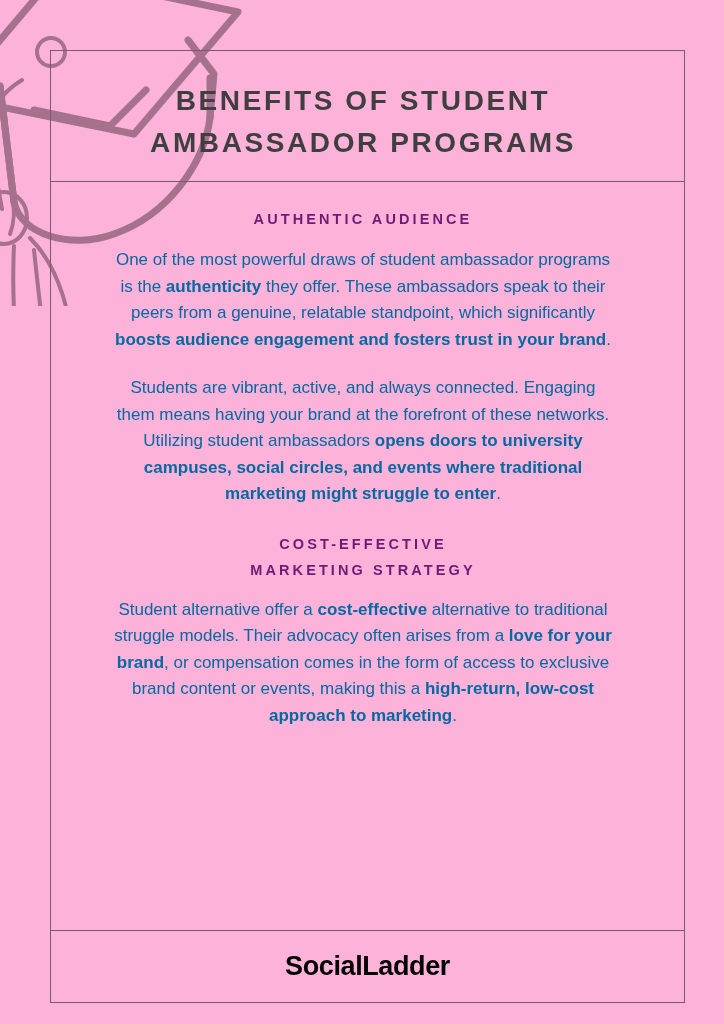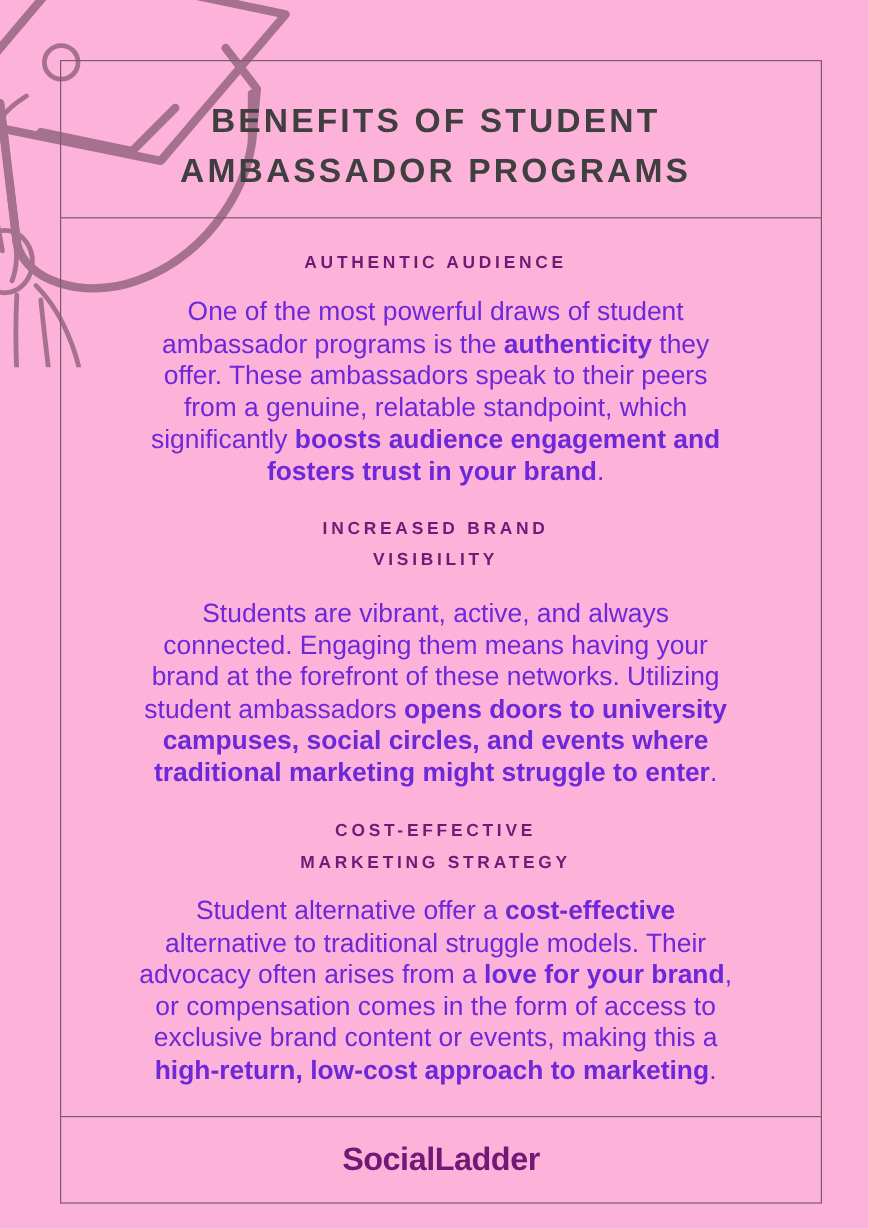--- a/index.html
+++ b/index.html
@@ -91,22 +91,22 @@
     color: #701a75;
     font-size: 14.5px;
     font-weight: bold;
     letter-spacing: 3.1px;
     line-height: 26px;
     text-align: center;
     text-transform: uppercase;
   }
   .section-body {
     margin-top: 13px;
-    color: #6d28d9;
-    font-size: 22px;
+    color: #0369a1;
+    font-size: 17px;
     line-height: 26.5px;
     text-align: center;
   }
   .section-body b { font-weight: bold; }
 
   
   #section-1 .section-body { margin-top: 15px; }
   #section-2 { margin-top: 22px; }
   #section-2 .section-body { margin-top: 18px; }
   #section-3 { margin-top: 23px; }
@@ -116,21 +116,21 @@
     position: absolute;
     left: 50px;
     top: 930px;
     width: 635px;
     height: 73px;
     display: flex;
     align-items: center;
     justify-content: center;
   }
   #brand-logo {
-    color: #701a75;
+    color: #000000;
     font-size: 27px;
     font-weight: bold;
     letter-spacing: -0.4px;
   }
 </style>
 </head>
 <body>
 
 <div id="poster">
 
@@ -177,24 +177,20 @@
     <div id="sections">
 
       <div class="section" id="section-1">
         <div class="section-heading">
           <div>AUTHENTIC AUDIENCE</div>
         </div>
         <div class="section-body"><span>One of the most powerful draws of student ambassador programs is the </span><b>authenticity</b><span> they offer. These ambassadors speak to their peers from a genuine, relatable standpoint, which significantly </span><b>boosts audience engagement and fosters trust in your brand</b><span>.</span></div>
       </div>
 
       <div class="section" id="section-2">
-        <div class="section-heading">
-          <div>INCREASED BRAND</div>
-          <div>VISIBILITY</div>
-        </div>
         <div class="section-body"><span>Students are vibrant, active, and always connected. Engaging them means having your brand at the forefront of these networks. Utilizing student ambassadors </span><b>opens doors to university campuses, social circles, and events where traditional marketing might struggle to enter</b><span>.</span></div>
       </div>
 
       <div class="section" id="section-3">
         <div class="section-heading">
           <div>COST-EFFECTIVE</div>
           <div>MARKETING STRATEGY</div>
         </div>
         <div class="section-body"><span>Student alternative offer a </span><b>cost-effective</b><span> alternative to traditional struggle models. Their advocacy often arises from a </span><b>love for your brand</b><span>, or compensation comes in the form of access to exclusive brand content or events, making this a </span><b>high-return, low-cost approach to marketing</b><span>.</span></div>
       </div>

